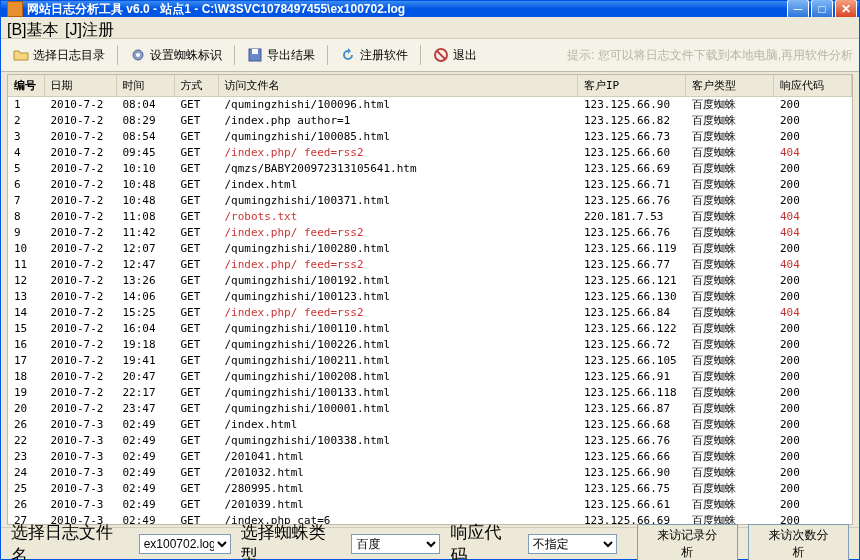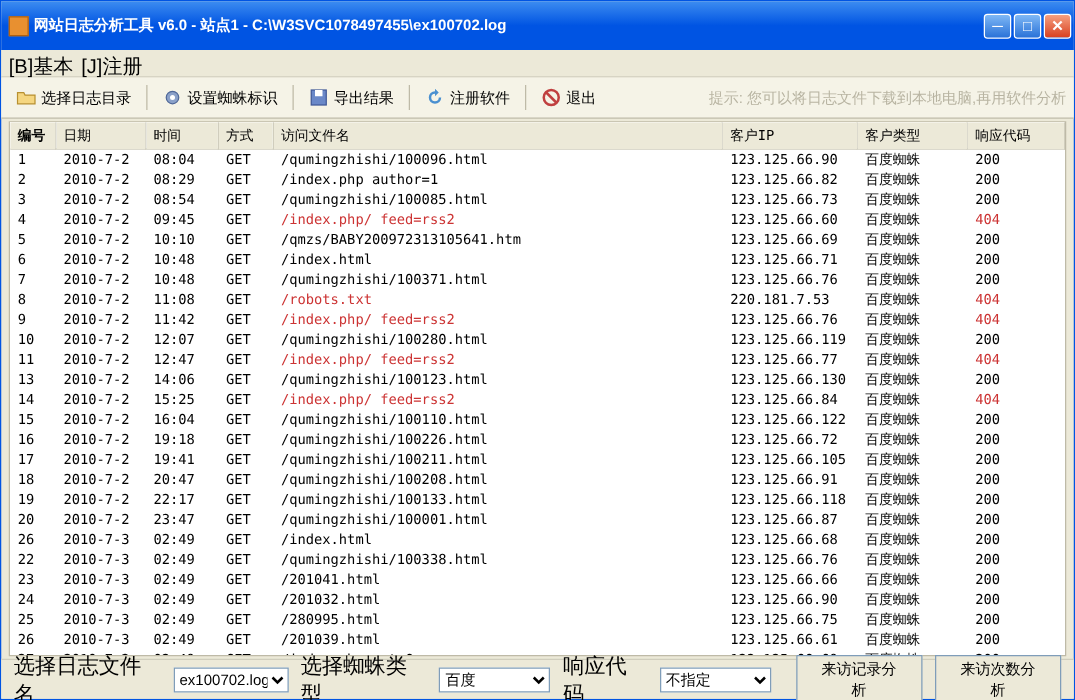--- a/index.html
+++ b/index.html
@@ -1,18 +1,18 @@
 <!DOCTYPE html>
 <html><head>
 <meta charset="utf-8">
 <style>
 * { margin: 0; padding: 0; box-sizing: border-box; }
 body { font-family: "SimSun", "宋体", Arial, sans-serif; font-size: 12px; background: #ece9d8; }
 .window { width: 860px; height: 560px; border: 1px solid #0054e3; background: #ece9d8; display: flex; flex-direction: column; }
-.titlebar { height: 39px; background: linear-gradient(to bottom, #3c8cf0 0%, #0054e3 50%, #0054e3 100%); display: flex; align-items: center; padding: 0 2px 0 6px; color: #fff; font-weight: bold; }
+.titlebar { height: 16px; background: linear-gradient(to bottom, #3c8cf0 0%, #0054e3 50%, #0054e3 100%); display: flex; align-items: center; padding: 0 2px 0 6px; color: #fff; font-weight: bold; }
 .titlebar .icon { width: 16px; height: 16px; background: #e89030; border: 1px solid #b06010; margin-right: 4px; display: inline-block; }
 .titlebar .title { flex: 1; }
 .titlebar .winbtns { display: flex; gap: 2px; }
 .titlebar .winbtn { width: 22px; height: 20px; border: 1px solid #fff; border-radius: 3px; display: flex; align-items: center; justify-content: center; font-weight: bold; font-size: 12px; }
 .titlebar .winmin, .titlebar .winmax { background: linear-gradient(to bottom, #7fb8f5, #2a72d8); color: #fff; }
 .titlebar .winclose { background: linear-gradient(to bottom, #f5a080, #d84020); color: #fff; }
 .menubar { height: 22px; background: #ece9d8; border-bottom: 1px solid #d0cdbd; padding: 3px 6px; font-size: 16px; }
 .menubar span { margin-right: 2px; }
 .toolbar { height: 28px; background: #f5f3e7; border-bottom: 1px solid #bebaa7; display: flex; align-items: center; padding: 16px 6px; gap: 4px; }
 .toolbtn { display: flex; align-items: center; gap: 4px; padding: 2px 6px; cursor: pointer; }
@@ -227,20 +227,30 @@
             <td>11</td>
             <td>2010-7-2</td>
             <td>12:47</td>
             <td>GET</td>
             <td class="c-red">/index.php/ feed=rss2</td>
             <td>123.125.66.77</td>
             <td>百度蜘蛛</td>
             <td class="c-red">404</td>
           </tr>
           <tr>
+            <td>12</td>
+            <td>2010-7-2</td>
+            <td>13:26</td>
+            <td>GET</td>
+            <td>/qumingzhishi/100192.html</td>
+            <td>123.125.66.121</td>
+            <td>百度蜘蛛</td>
+            <td>200</td>
+          </tr>
+          <tr>
             <td>13</td>
             <td>2010-7-2</td>
             <td>14:06</td>
             <td>GET</td>
             <td>/qumingzhishi/100123.html</td>
             <td>123.125.66.130</td>
             <td>百度蜘蛛</td>
             <td>200</td>
           </tr>
           <tr>

